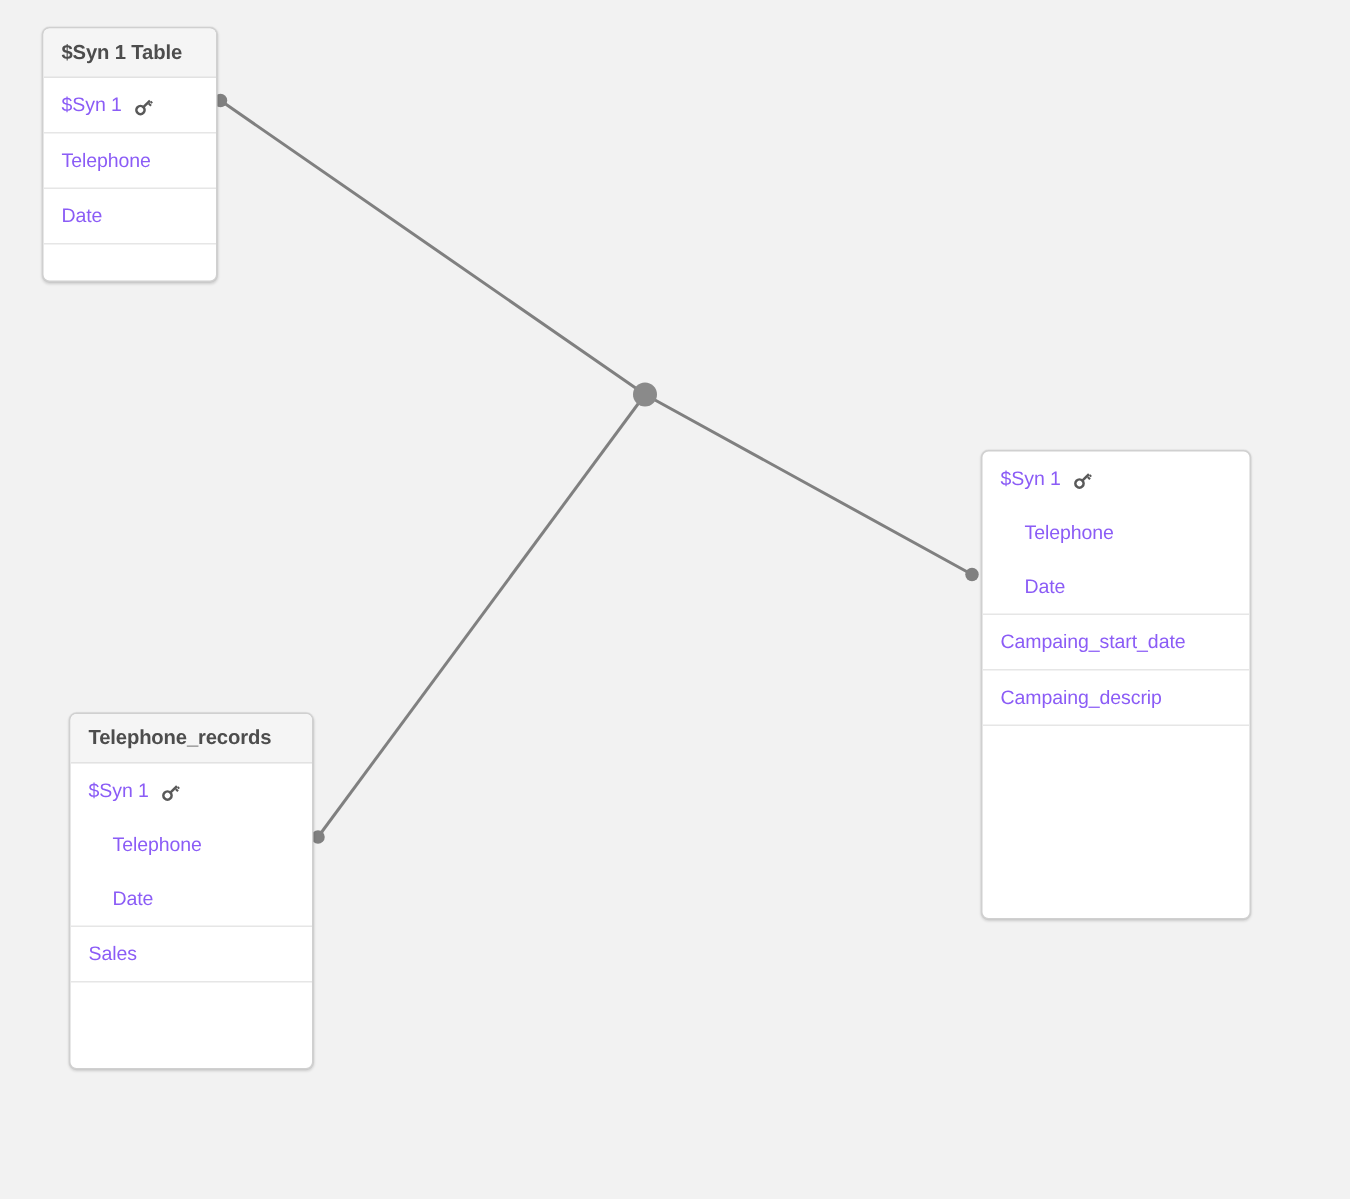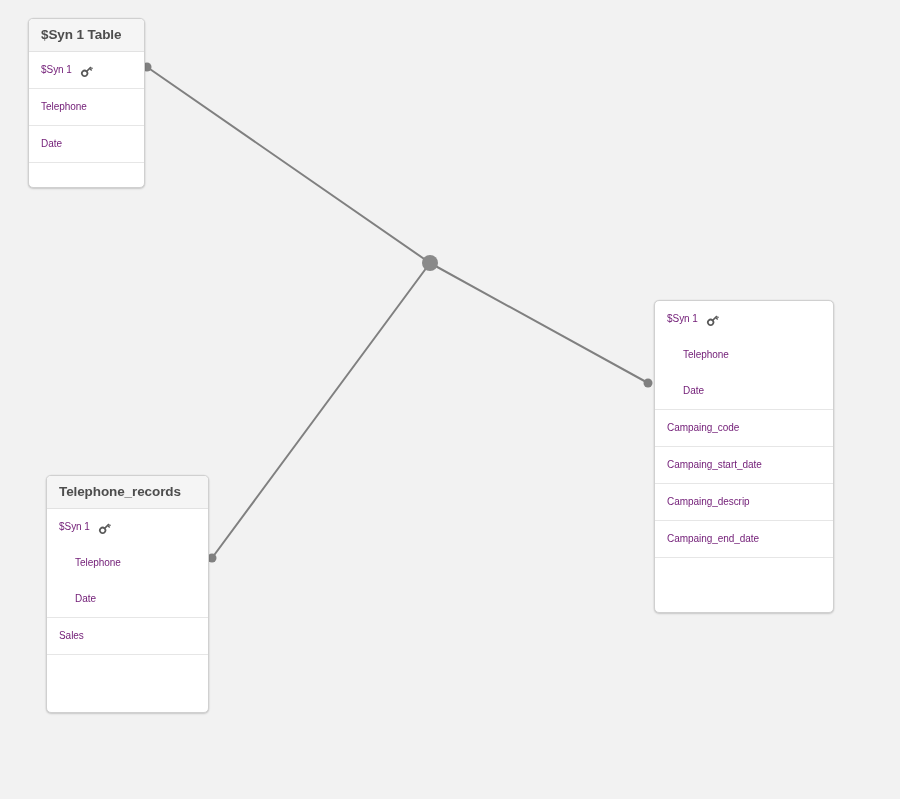--- a/index.html
+++ b/index.html
@@ -56,22 +56,22 @@
   .field-group {
     border-bottom: 1px solid #e6e6e6;
   }
   .field-group:last-child {
     border-bottom: none;
   }
   .field-row {
     height: 36px;
     line-height: 36px;
     padding: 0 12px;
-    font-size: 10px;
-    color: #701a75;
+    font-size: 13px;
+    color: #8b5cf6;
     white-space: nowrap;
     display: flex;
     align-items: center;
     letter-spacing: -0.05px;
   }
   .field-row.indented {
     padding-left: 28px;
   }
   .field-row.empty {
     height: 30px;
@@ -167,36 +167,26 @@
           </div>
           <div class="field-row indented">
             <span class="field-label">Telephone</span>
           </div>
           <div class="field-row indented">
             <span class="field-label">Date</span>
           </div>
         </div>
         <div class="field-group">
           <div class="field-row">
-            <span class="field-label">Campaing_code</span>
-          </div>
-        </div>
-        <div class="field-group">
-          <div class="field-row">
             <span class="field-label">Campaing_start_date</span>
           </div>
         </div>
         <div class="field-group">
           <div class="field-row">
             <span class="field-label">Campaing_descrip</span>
-          </div>
-        </div>
-        <div class="field-group">
-          <div class="field-row">
-            <span class="field-label">Campaing_end_date</span>
           </div>
         </div>
         <div class="field-group">
           <div class="field-row empty"></div>
         </div>
       </div>
       <div class="table-box" style="left: 46px; top: 475px; width: 163px; height: 238px;">
         <div class="table-header">Telephone_records</div>
         <div class="field-group">
           <div class="field-row">

